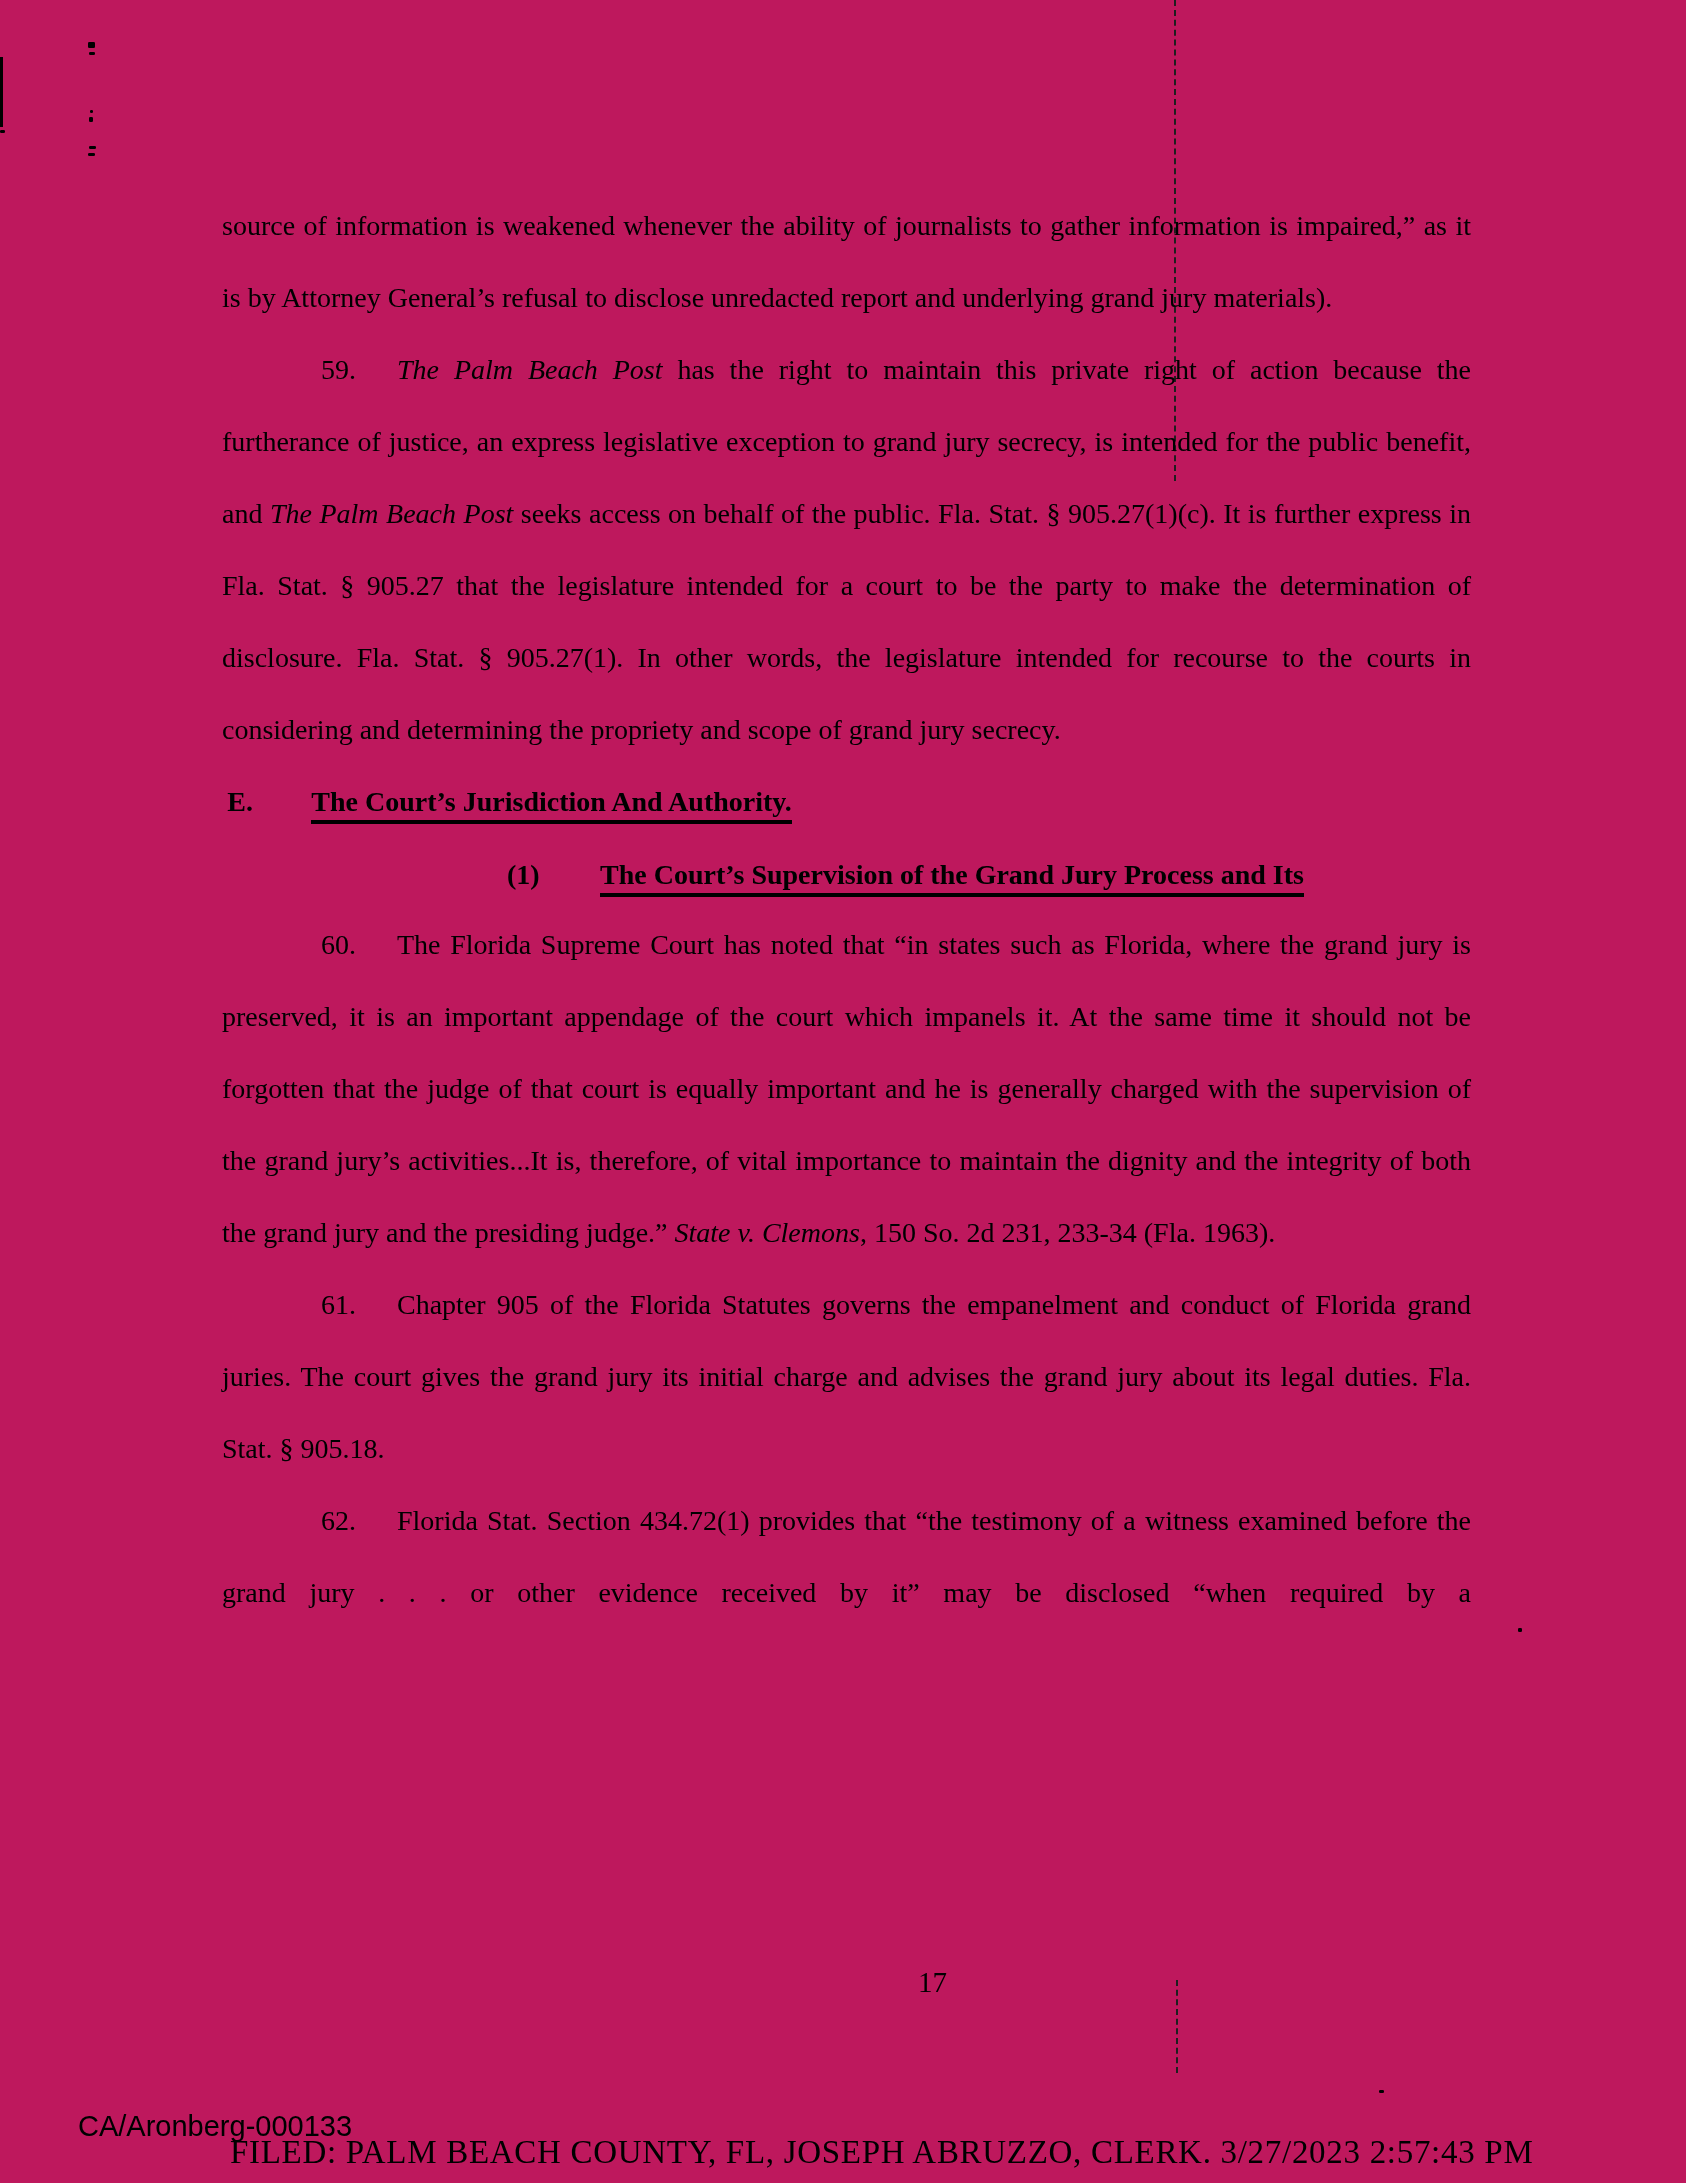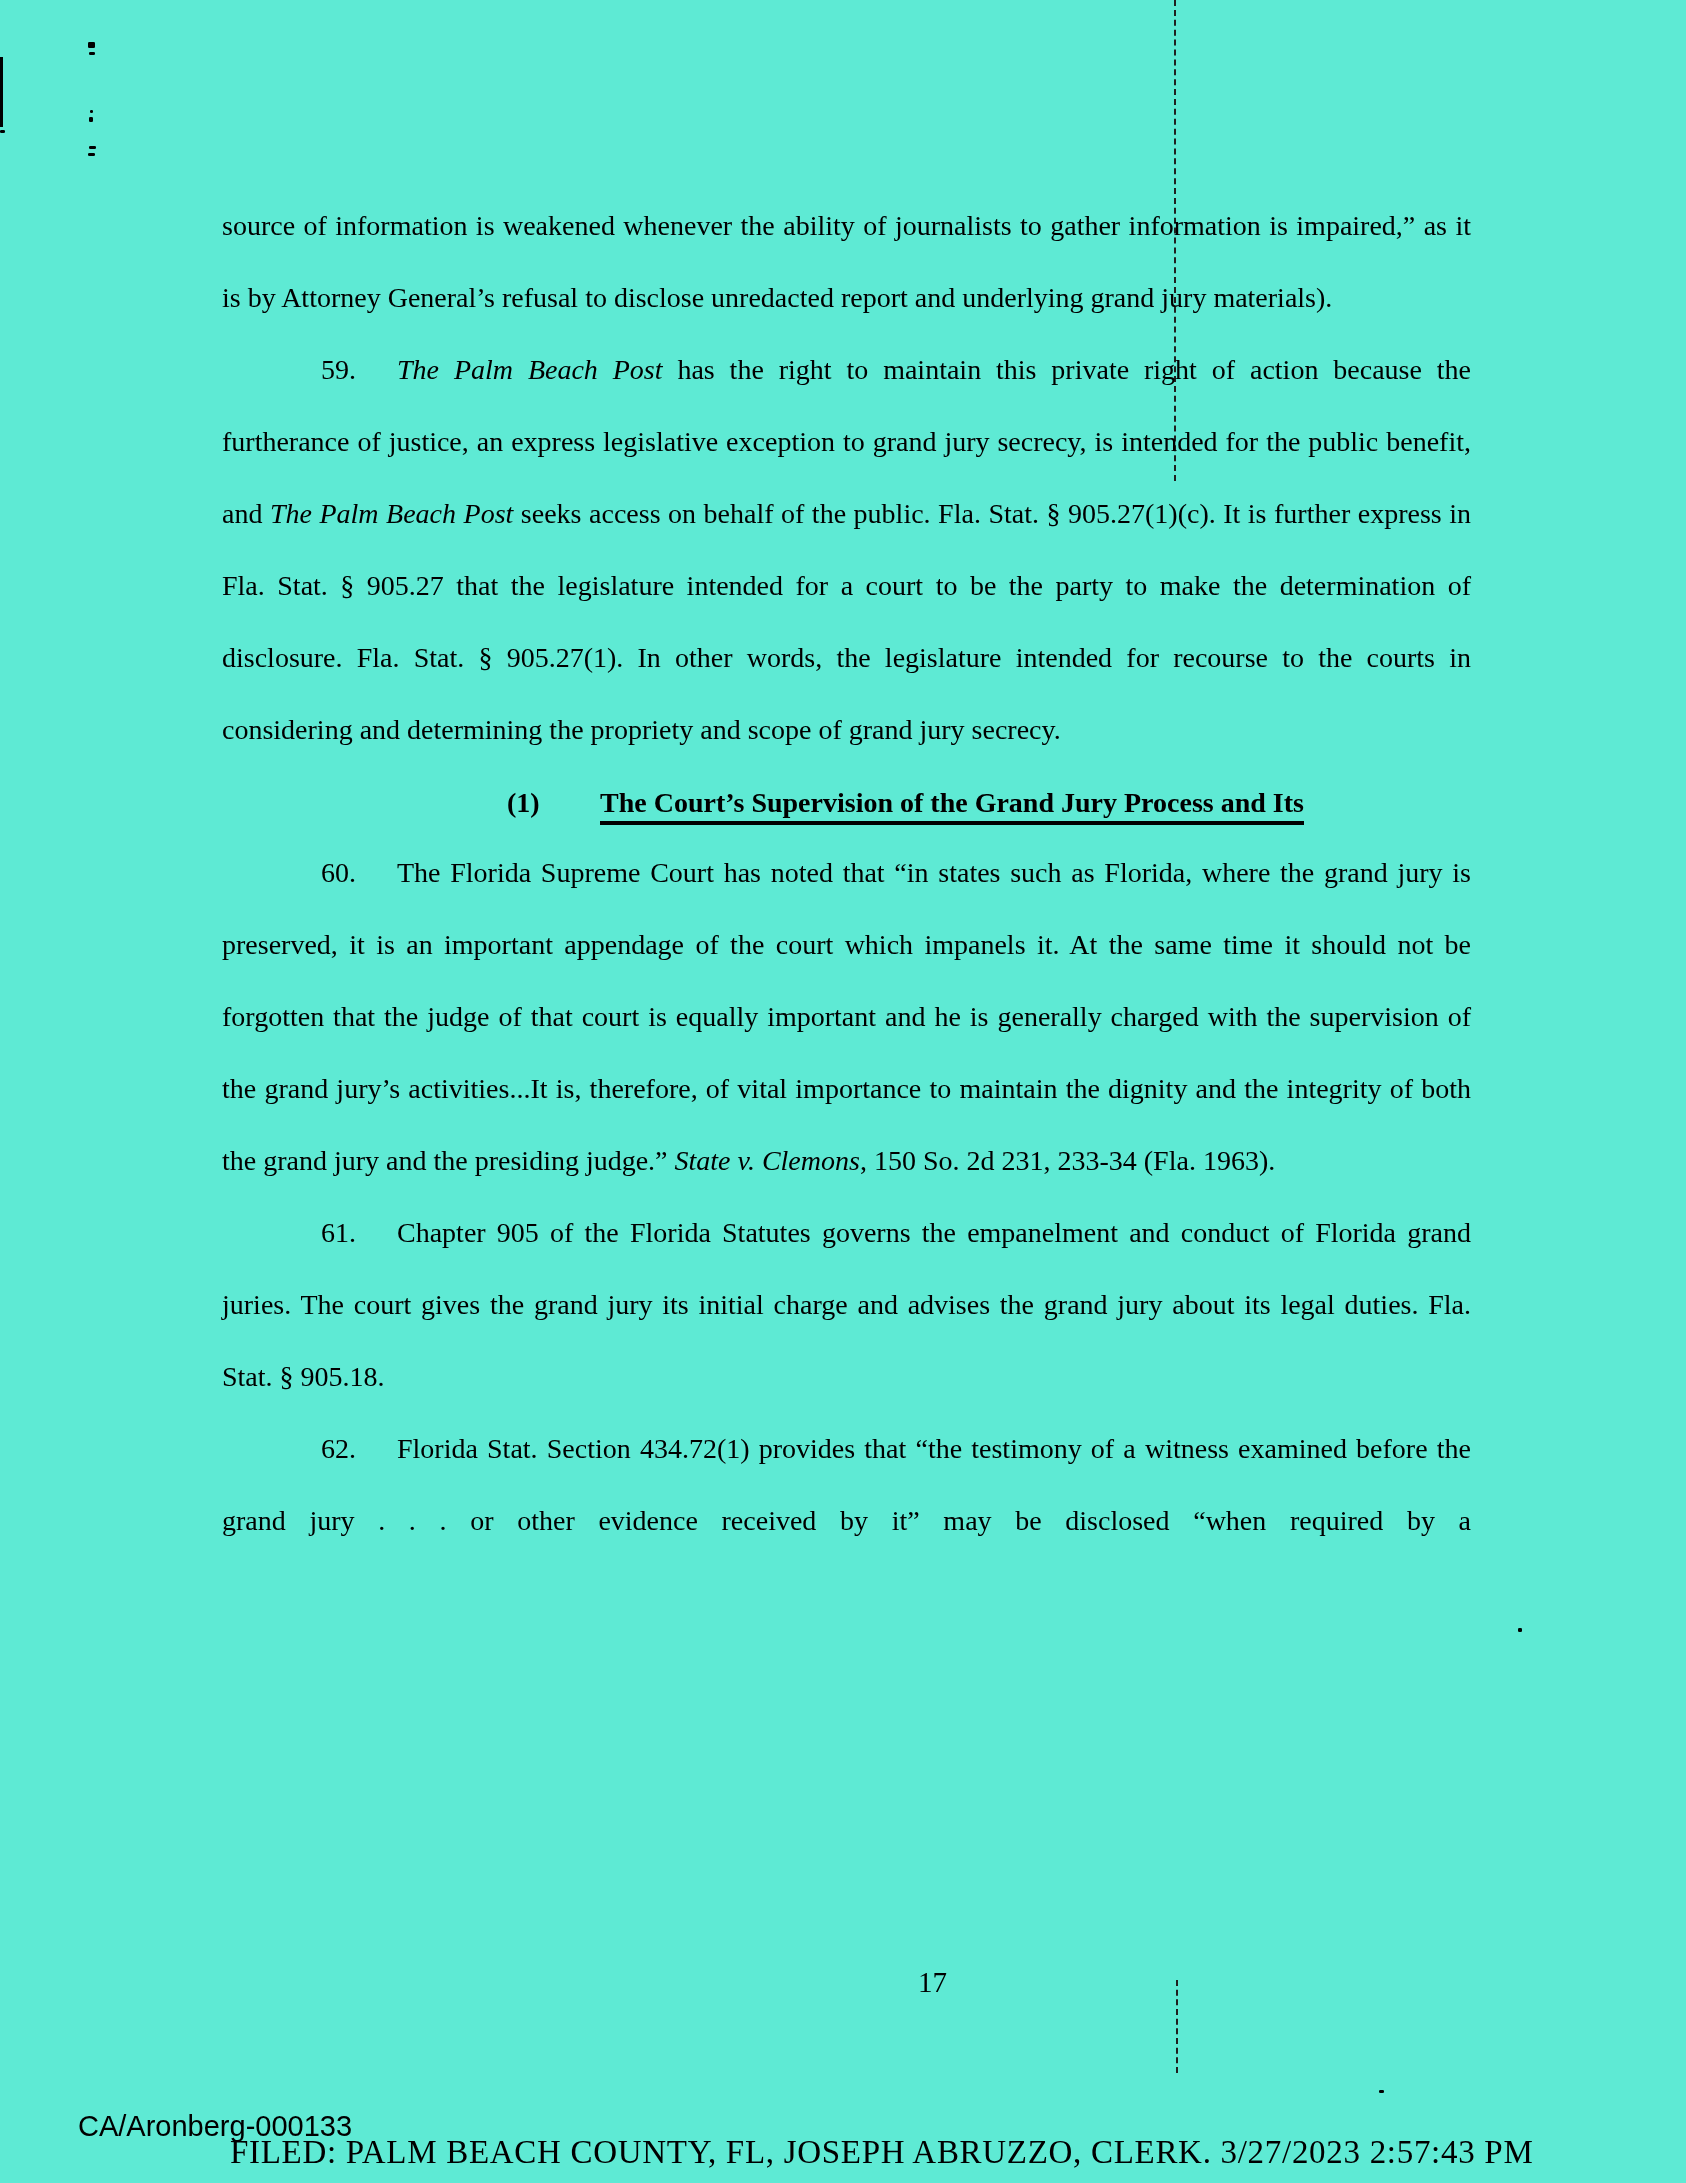--- a/index.html
+++ b/index.html
@@ -1,17 +1,17 @@
 <!DOCTYPE html>
 <html style="font-size:10.6px"><head>
 <meta charset="utf-8">
 <style>
   html,body{margin:0;padding:0;background:#e8e8e8;}
   .page{
-    position:relative;width:1686px;height:2183px;background:#5eead4;
+    position:relative;width:1686px;height:2183px;background:#be185d;
     font-family:"Liberation Serif","DejaVu Serif",serif;color:#000;overflow:hidden;
   }
   .doc{
     position:absolute;left:222px;top:190px;width:1249px;
     font-size:28px;line-height:72px;text-align:justify;
   }
   .para{margin:0;text-indent:99px;}
   .para.noindent{text-indent:0;}
   .para.jlast{text-align-last:justify;}
   .tab{display:inline-block;width:41px;}
@@ -46,20 +46,21 @@
   <div class="art" style="left:88px;top:153px;width:7.3px;height:2.7px;"></div>
 
   <div class="fold" style="left:1174px;top:0;height:481px;"></div>
   <div class="fold" style="left:1176px;top:1980px;height:93px;"></div>
   <div class="art" style="left:1379px;top:2090px;width:5.3px;height:3.3px;"></div>
   <div class="art" style="left:1518px;top:1628px;width:4px;height:4px;"></div>
 
   <div class="doc">
       <p class="para noindent"><span>source of information is weakened whenever the ability of journalists to gather information is impaired,” as it is by Attorney General’s refusal to disclose unredacted report and underlying grand jury materials).</span></p>
       <p class="para"><span class="pnum">59.</span><span class="tab"></span><span class="it">The Palm Beach Post</span><span> has the right to maintain this private right of action because the furtherance of justice, an express legislative exception to grand jury secrecy, is intended for the public benefit, and </span><span class="it">The Palm Beach Post</span><span> seeks access on behalf of the public. Fla. Stat. § 905.27(1)(c). It is further express in Fla. Stat. § 905.27 that the legislature intended for a court to be the party to make the determination of disclosure. Fla. Stat. § 905.27(1). In other words, the legislature intended for recourse to the courts in considering and determining the propriety and scope of grand jury secrecy.</span></p>
+      <p class="h1"><span class="lbl">E.</span><span class="u">The Court’s Jurisdiction And Authority.</span></p>
       <div class="h2">
         <span class="lbl2">(1)</span>
         <div class="h2lines">
           <div><span class="u">The Court’s Supervision of the Grand Jury Process and Its</span></div>
         </div>
       </div>
       <p class="para"><span class="pnum">60.</span><span class="tab"></span><span>The Florida Supreme Court has noted that “in states such as Florida, where the grand jury is preserved, it is an important appendage of the court which impanels it. At the same time it should not be forgotten that the judge of that court is equally important and he is generally charged with the supervision of the grand jury’s activities...It is, therefore, of vital importance to maintain the dignity and the integrity of both the grand jury and the presiding judge.” </span><span class="it">State v. Clemons</span><span>, 150 So. 2d 231, 233-34 (Fla. 1963).</span></p>
       <p class="para"><span class="pnum">61.</span><span class="tab"></span><span>Chapter 905 of the Florida Statutes governs the empanelment and conduct of Florida grand juries. The court gives the grand jury its initial charge and advises the grand jury about its legal duties. Fla. Stat. § 905.18.</span></p>
       <p class="para jlast"><span class="pnum">62.</span><span class="tab"></span><span>Florida Stat. Section 434.72(1) provides that “the testimony of a witness examined before the grand jury . . . or other evidence received by it” may be disclosed “when required by a</span></p>
     </div>

